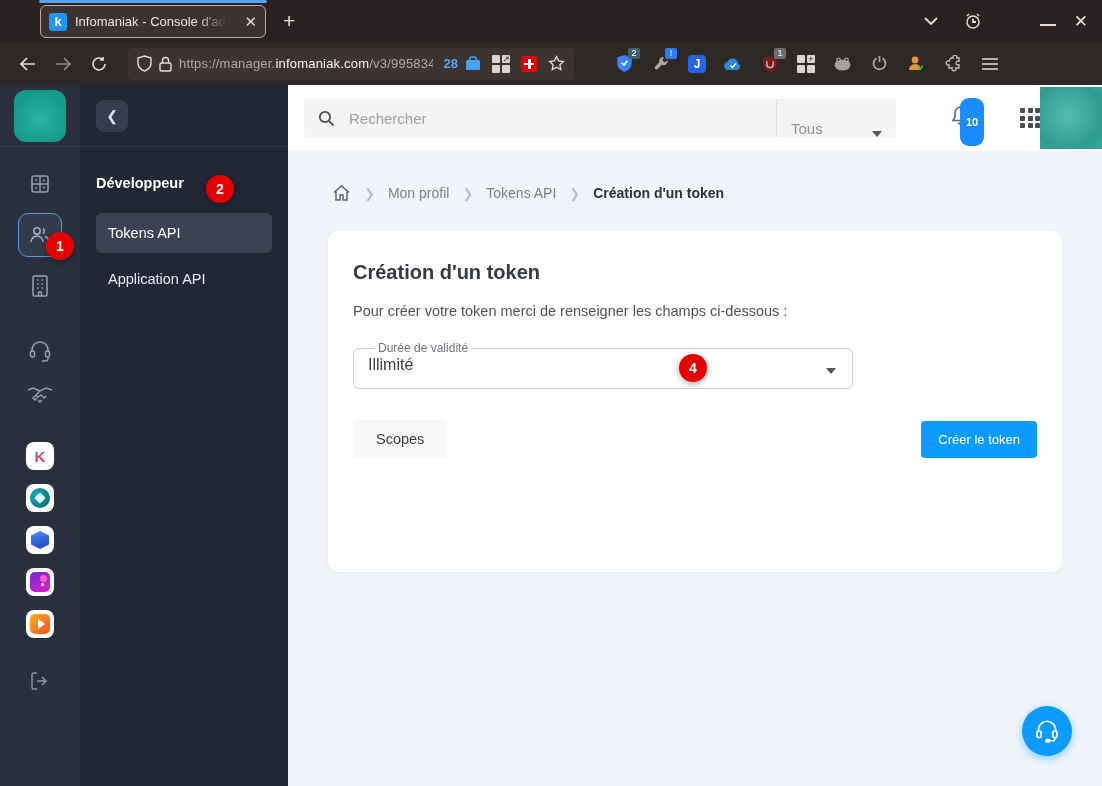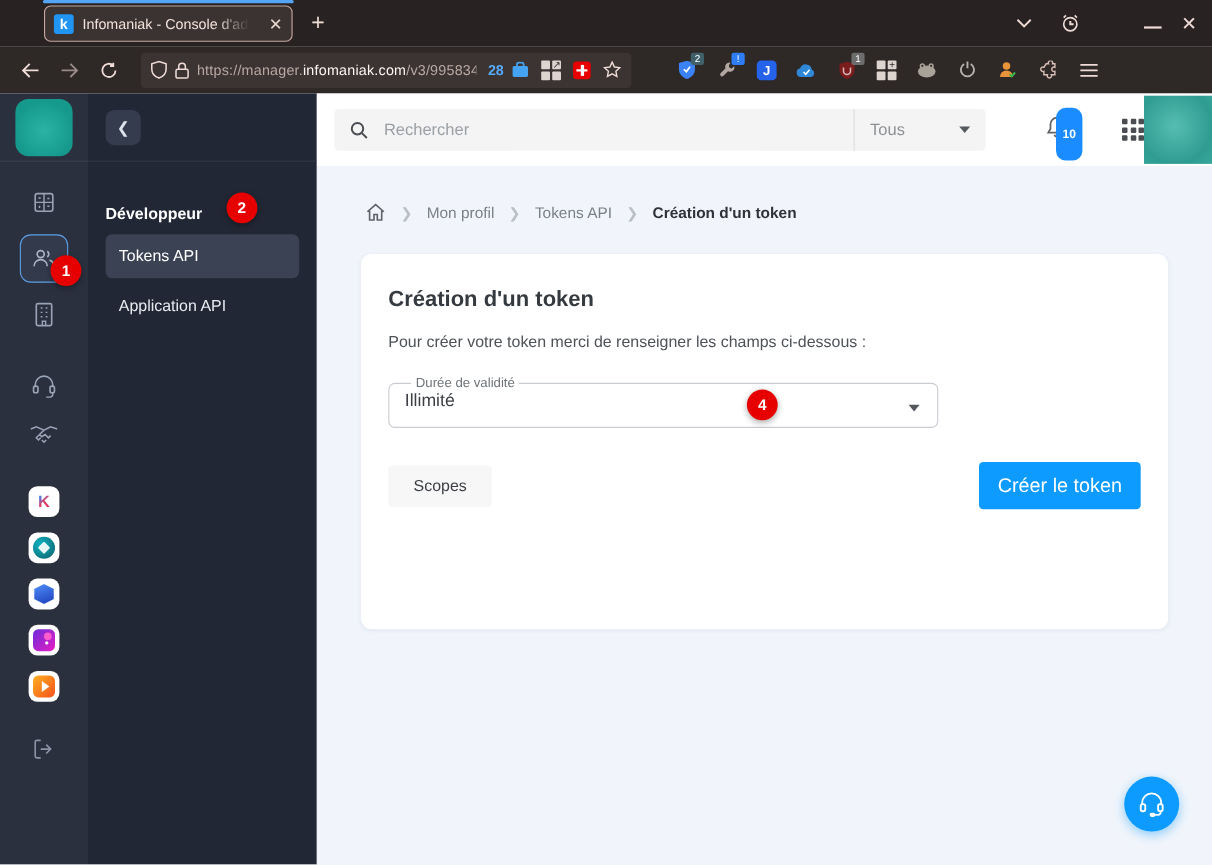--- a/index.html
+++ b/index.html
@@ -52,33 +52,33 @@
   .diam { width:8px; height:8px; background:#e6f7f8; transform:rotate(45deg); border-radius:1px; }
   .cube { width:18px; height:18px; background:linear-gradient(160deg,#4f8df9,#1d3fba); clip-path:polygon(50% 0,100% 25%,100% 75%,50% 100%,0 75%,0 25%); }
   .kmeet { width:20px; height:20px; border-radius:5px; background:linear-gradient(135deg,#6a2bd9,#e91ec4); position:relative; }
   .kmeet::after { content:""; position:absolute; right:3px; top:3px; width:7px; height:7px; border-radius:50%; background:#ff5ccd; box-shadow:-1px 6px 0 -2px #fff; }
   .kvod { width:20px; height:20px; border-radius:5px; background:linear-gradient(135deg,#ffb020,#f4511e); display:flex; align-items:center; justify-content:center; }
   .kvod span { width:0; height:0; border-left:7px solid #fff; border-top:5px solid transparent; border-bottom:5px solid transparent; margin-left:2px; }
 
   .subnav { width:208px; background:#222735; position:relative; flex:0 0 auto; color:#e9ebf1; }
   .subnav-top { height:62px; border-bottom:1px solid #323848; display:flex; align-items:center; padding-left:16px; }
   .back-tile { width:32px; height:32px; border-radius:8px; background:#353c4e; color:#dfe3ec; display:flex; align-items:center; justify-content:center; font-size:14px; }
-  .section-row { margin:28px 16px 0; display:flex; align-items:flex-end; }
+  .section-row { margin:28px 16px 0; display:flex; align-items:flex-start; }
   .section-title { font-size:14.5px; font-weight:bold; color:#fff; }
   .nav-item { margin:14px 16px 0; height:40px; display:flex; align-items:center; padding-left:12px; border-radius:6px; font-size:14.5px; color:#e9ebf1; }
   .nav-item.selected { background:#3b4254; color:#fff; margin-top:10px; }
   .nav-item.plain { margin-top:6px; }
 
   .main { flex:1; display:flex; flex-direction:column; position:relative; }
   .main-header { height:66px; background:#fff; display:flex; align-items:center; padding-left:16px; }
   .searchbar { width:592px; height:38px; background:#f4f4f4; border-radius:4px; display:flex; align-items:center; }
   .search-ic { margin:0 12px 0 14px; color:#4a4d52; display:flex; }
   .searchbar input { border:none; outline:none; background:transparent; font-size:15px; color:#3c4045; flex:1; font-family:"Liberation Sans",sans-serif; }
   .searchbar input::placeholder { color:#9aa0a6; }
-  .filter { width:120px; align-self:stretch; border-left:1px solid #ddd; display:flex; align-items:center; padding:0 14px; color:#8d9196; font-size:15px; }
+  .filter { width:120px; align-self:stretch; border-left:1px solid #ddd; display:flex; align-items:flex-end; padding:0 14px; color:#8d9196; font-size:15px; }
   .caret-down { width:0; height:0; border-left:5px solid transparent; border-right:5px solid transparent; border-top:6px solid #55585e; margin-left:auto; }
   .bell-wrap { position:relative; margin-left:54px; color:#5f6368; }
   .notif-pill { position:absolute; top:-6px; left:10px; background:#1a8cff; color:#fff; border-radius:9px; font-size:11px; font-weight:bold; padding:18px 6px; }
   .appgrid { margin-left:48px; display:grid; grid-template-columns:repeat(3,5px); grid-gap:2.5px; }
   .appgrid span { width:5px; height:5px; background:#4a4d52; border-radius:1px; }
   .avatar { margin-left:auto; width:62px; height:62px; background:radial-gradient(circle at 45% 45%, #57bdb2, #2f9c92 70%, #3aa79c); }
 
   .main-body { flex:1; background:#f1f5fb; position:relative; }
   .breadcrumb { display:flex; align-items:center; gap:13px; padding:33px 0 0 44px; font-size:14px; color:#7b8088; }
   .crumb-sep { color:#b9bec7; font-size:13px; }
@@ -88,21 +88,21 @@
   .card { margin:29px 0 0 40px; width:734px; height:341px; background:#fff; border-radius:10px; box-shadow:0 1px 4px rgba(40,60,90,.07); padding:30px 25px; }
   .card-title { font-size:20px; font-weight:bold; color:#353a40; }
   .card-desc { font-size:14.5px; color:#4e5359; margin-top:19px; }
   .select-field { position:relative; width:500px; margin-top:24px; }
   .select-field fieldset { margin:0; border:1px solid #c9cdd2; border-radius:6px; padding:0 14px 11px; height:48px; }
   .select-field legend { font-size:12px; color:#6f7479; padding:0 4px; margin-left:6px; }
   .field-value { font-size:16px; color:#3c4045; margin-top:1px; }
   .field-caret { position:absolute; right:17px; top:27px; width:0; height:0; border-left:5px solid transparent; border-right:5px solid transparent; border-top:6px solid #54585e; }
   .btn-row { margin-top:31px; display:flex; justify-content:space-between; align-items:center; }
   .btn-light { background:#f7f7f8; color:#3c4045; font-size:14.5px; border:none; border-radius:4px; padding:11px 23px; font-family:"Liberation Sans",sans-serif; }
-  .btn-primary { background:#0d9bff; color:#fff; font-size:18px; border:none; border-radius:4px; padding:11px 17px; font-family:"Liberation Sans",sans-serif; }
+  .btn-primary { background:#0d9bff; color:#fff; font-size:13px; border:none; border-radius:4px; padding:11px 17px; font-family:"Liberation Sans",sans-serif; }
 
   .fab { position:absolute; right:30px; bottom:30px; width:50px; height:50px; border-radius:50%; background:#0d9bff; display:flex; align-items:center; justify-content:center; box-shadow:0 3px 10px rgba(13,155,255,.45); color:#fff; }
 
   .step-badge { width:28px; height:28px; border-radius:50%; background:#e60000; color:#fff; font-weight:bold; font-size:14px; display:flex; align-items:center; justify-content:center; box-shadow:0 2px 6px rgba(0,0,0,.35); z-index:6; }
   .abs { position:absolute; }
 </style>
 </head>
 <body>
 
 <div class="titlebar">

